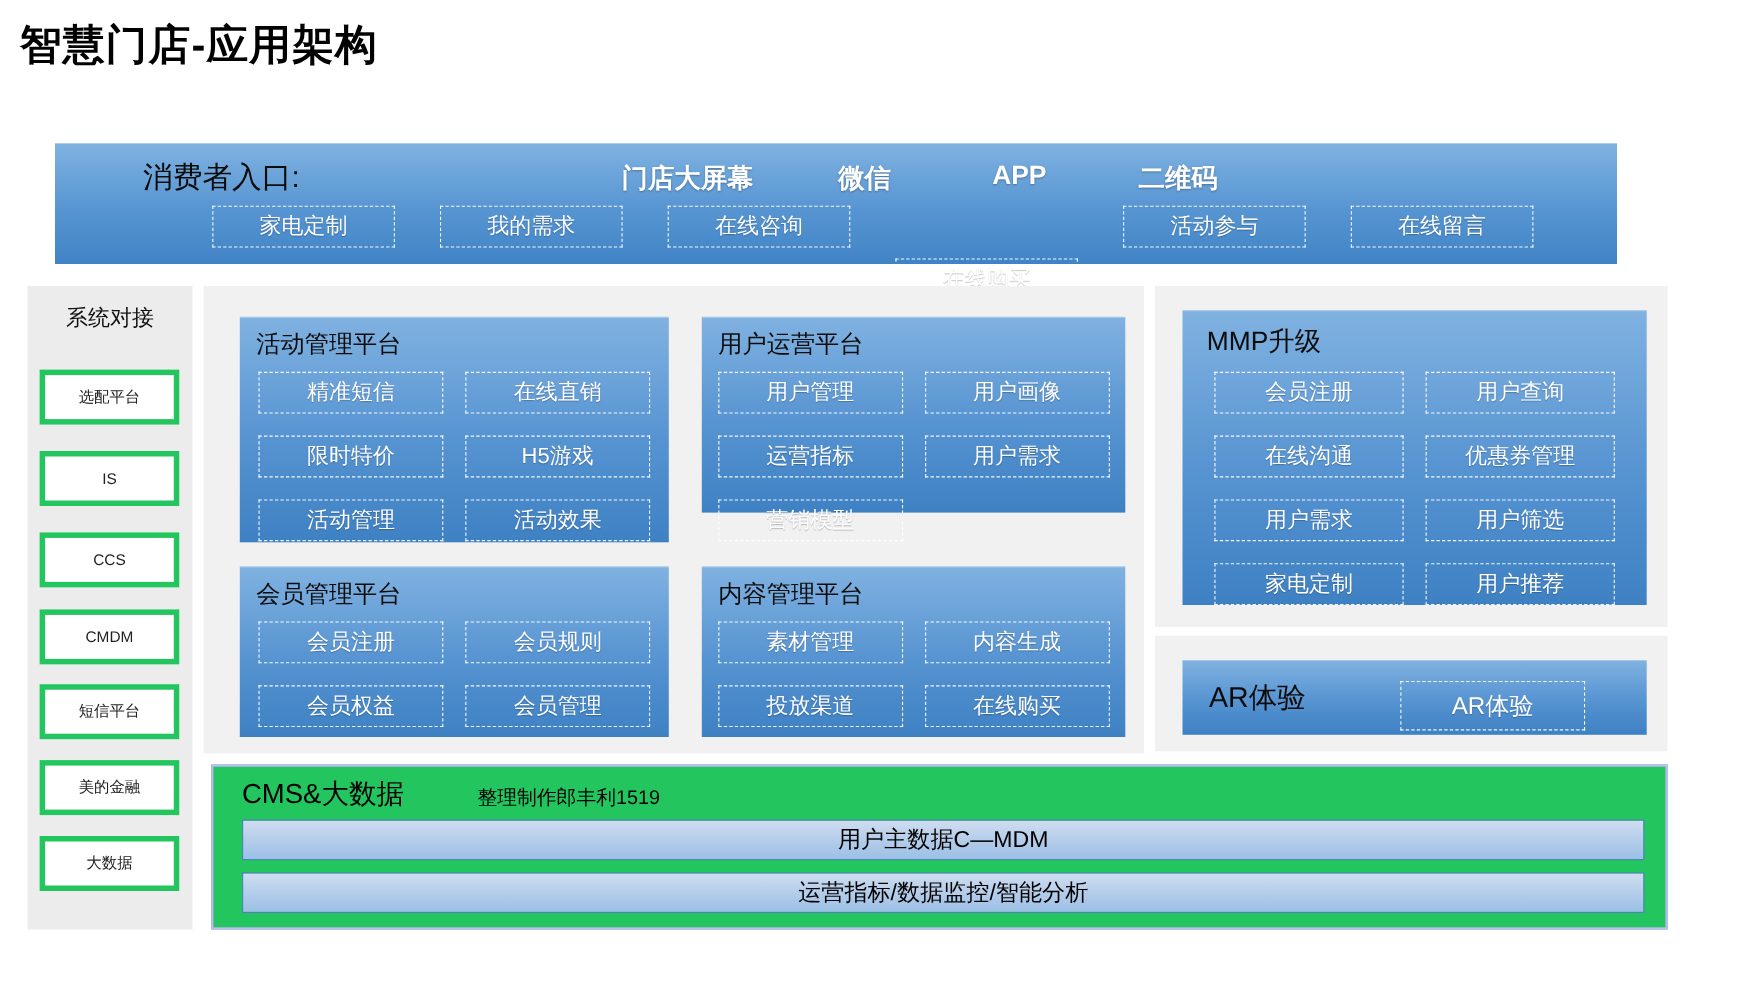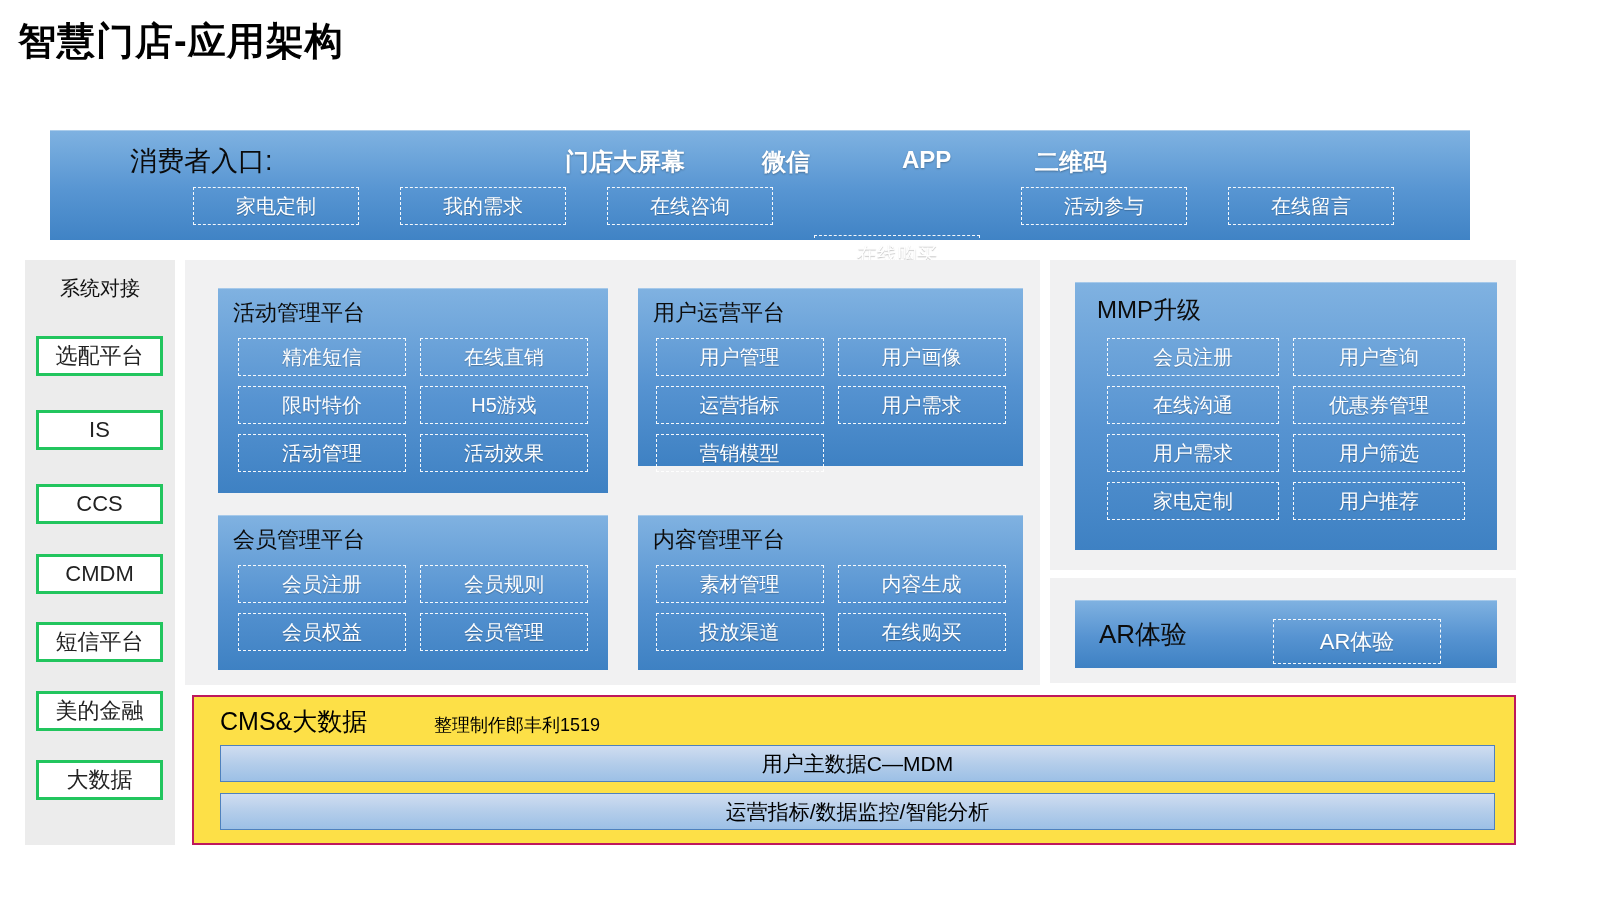--- a/index.html
+++ b/index.html
@@ -25,42 +25,42 @@
   .banner-btn {
     position: absolute; top: 57px; width: 166px; height: 38px; line-height: 36px;
     text-align: center; border: 1px dashed rgba(255,255,255,.95);
     color: #fff; font-size: 20px; cursor: pointer; text-shadow: 0 1px 1px rgba(0,0,0,.25);
   }
 
   
   .sidebar { position: absolute; left: 25px; top: 260px; width: 150px; height: 585px; background: #ececec; }
   .sidebar-title { position: absolute; left: 0; top: 15px; width: 100%; text-align: center; font-size: 20px; color: #111; }
   .sys-box {
-    position: absolute; left: 11px; width: 127px; height: 40px;
-    background: #fff; border: 3px solid #22c55e;
+    position: absolute; left: 11px; width: 127px; height: 50px;
+    background: #fff; border: 5px solid #22c55e;
     display: flex; align-items: center; justify-content: center;
-    font-size: 22px; color: #222; cursor: pointer;
+    font-size: 14px; color: #222; cursor: pointer;
   }
 
   
   .gray-panel { position: absolute; background: #f1f1f2; }
   .panel-main { left: 185px; top: 260px; width: 855px; height: 425px; }
   .panel-mmp  { left: 1050px; top: 260px; width: 466px; height: 310px; }
   .panel-ar   { left: 1050px; top: 578px; width: 466px; height: 105px; }
 
   
   .blue-card {
     position: absolute;
     background: linear-gradient(180deg, #80b2e1 0%, #5693d1 55%, #3e81c3 100%);
     box-shadow: inset 0 1px 0 rgba(255,255,255,.3);
   }
   .card-title { padding: 10px 0 0 15px; font-size: 22px; color: #0c0c0c; }
   .card-grid {
     display: grid; grid-template-columns: repeat(2, 168px);
-    justify-content: center; column-gap: 14px; row-gap: 10px; margin-top: 10px;
+    justify-content: center; column-gap: 14px; row-gap: 10px; margin-top: 10px; gap: 20px;
   }
   .dash-btn {
     height: 38px; line-height: 36px; text-align: center;
     border: 1px dashed rgba(255,255,255,.95); color: #fff; font-size: 20px;
     cursor: pointer; white-space: nowrap; text-shadow: 0 1px 1px rgba(0,0,0,.25);
   }
   .card-activity { left: 218px; top: 288px; width: 390px; height: 205px; }
   .card-userops  { left: 638px; top: 288px; width: 385px; height: 178px; }
   .card-member   { left: 218px; top: 515px; width: 390px; height: 155px; }
   .card-content  { left: 638px; top: 515px; width: 385px; height: 155px; }
@@ -73,21 +73,21 @@
   .ar-label { position: absolute; left: 24px; top: 50%; transform: translateY(-50%); font-size: 26px; color: #0c0c0c; }
   .ar-btn {
     position: absolute; left: 198px; top: 19px; width: 168px; height: 45px; line-height: 43px;
     text-align: center; border: 1px dashed rgba(255,255,255,.95); color: #fff;
     font-size: 22px; cursor: pointer; text-shadow: 0 1px 1px rgba(0,0,0,.25);
   }
 
   
   .cms {
     position: absolute; left: 192px; top: 695px; width: 1324px; height: 150px;
-    background: #fde047; border: 2px solid #be185d;
+    background: #22c55e; border: 2px solid #c4b5fd;
   }
   .cms-title { position: absolute; left: 26px; top: 8px; font-size: 25px; color: #000; }
   .cms-note { position: absolute; left: 240px; top: 16px; font-size: 18px; color: #000; }
   .cms-bar {
     position: absolute; left: 26px; width: 1275px; height: 37px; line-height: 35px;
     text-align: center; font-size: 21px; color: #000;
     background: linear-gradient(180deg, #d0ddf0 0%, #b4cdea 50%, #9cc0e6 100%);
     border: 1px solid #4f81bd;
   }
   .cms-bar-1 { top: 48px; }

